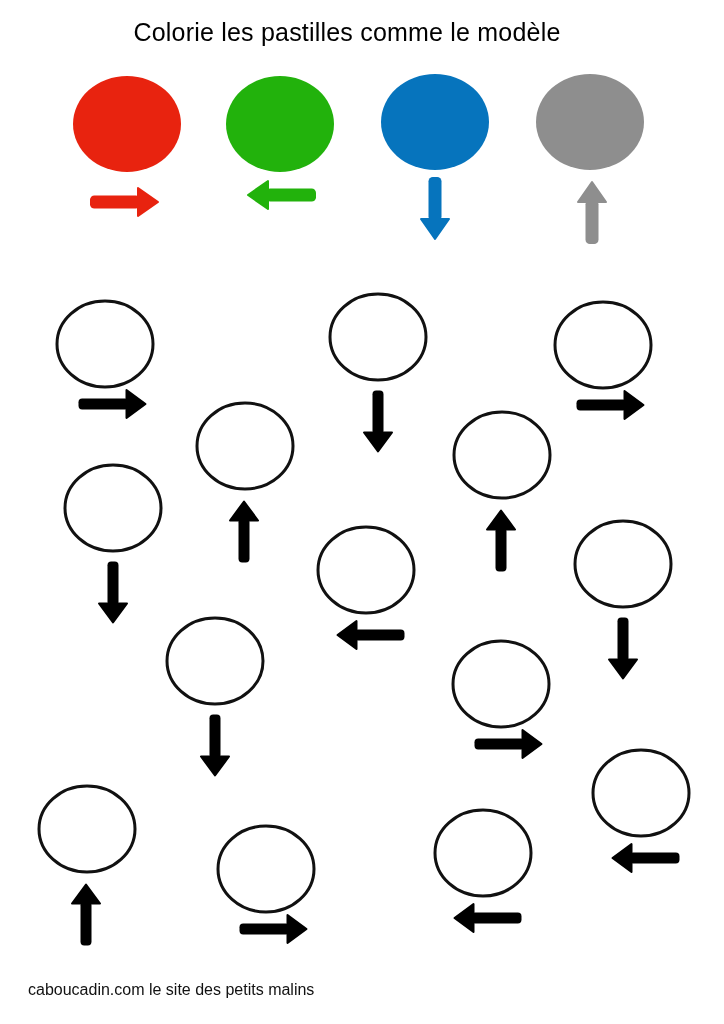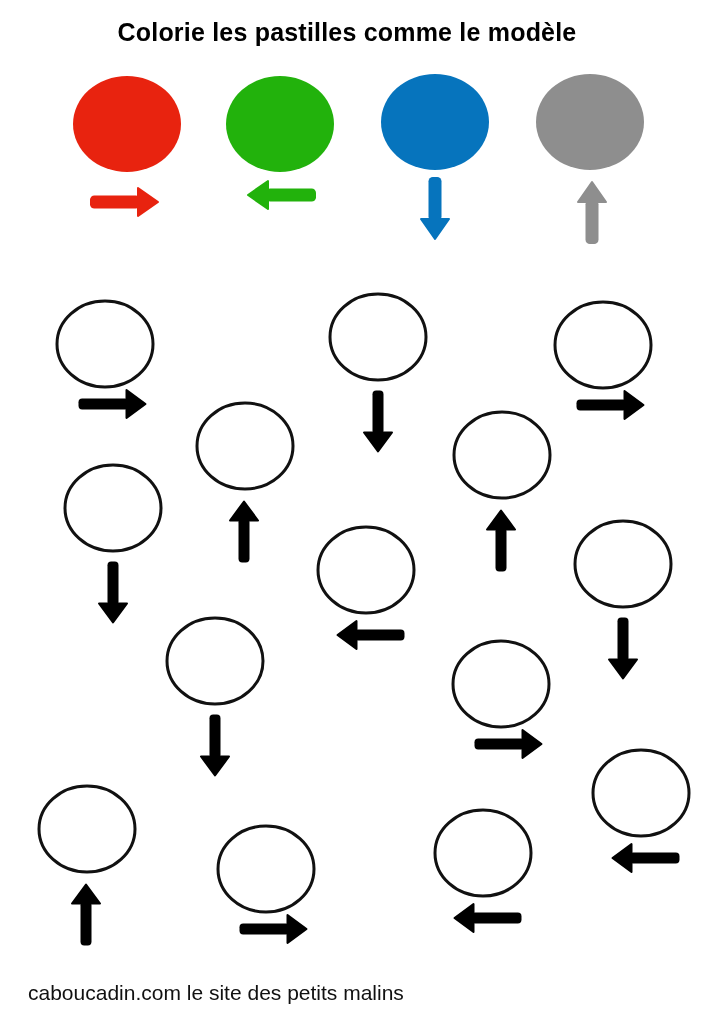--- a/index.html
+++ b/index.html
@@ -1,18 +1,18 @@
 <!DOCTYPE html>
 <html><head>
 <meta charset="utf-8">
 <style>
   html, body { margin: 0; padding: 0; background: #ffffff; }
   body { width: 724px; height: 1024px; position: relative; overflow: hidden; font-family: "Liberation Sans", sans-serif; }
-  .title { position: absolute; left: 0; top: 18px; width: 694px; text-align: center; font-weight: bold; font-size: 25px; color: #000; letter-spacing: 0.2px; }
-  .footer { position: absolute; left: 28px; top: 981px; font-size: 21px; color: #111; }
+  .title { position: absolute; left: 0; top: 18px; width: 694px; text-align: center; font-weight: normal; font-size: 25px; color: #000; letter-spacing: 0.2px; }
+  .footer { position: absolute; left: 28px; top: 981px; font-size: 16px; color: #111; }
   svg.canvas { position: absolute; left: 0; top: 0; }
 </style>
 </head>
 <body>
 
 <div class="title">Colorie les pastilles comme le modèle</div>
 
 <svg class="canvas" width="724" height="1024" viewBox="0 0 724 1024">
   <g id="legend-group">
       <g>

